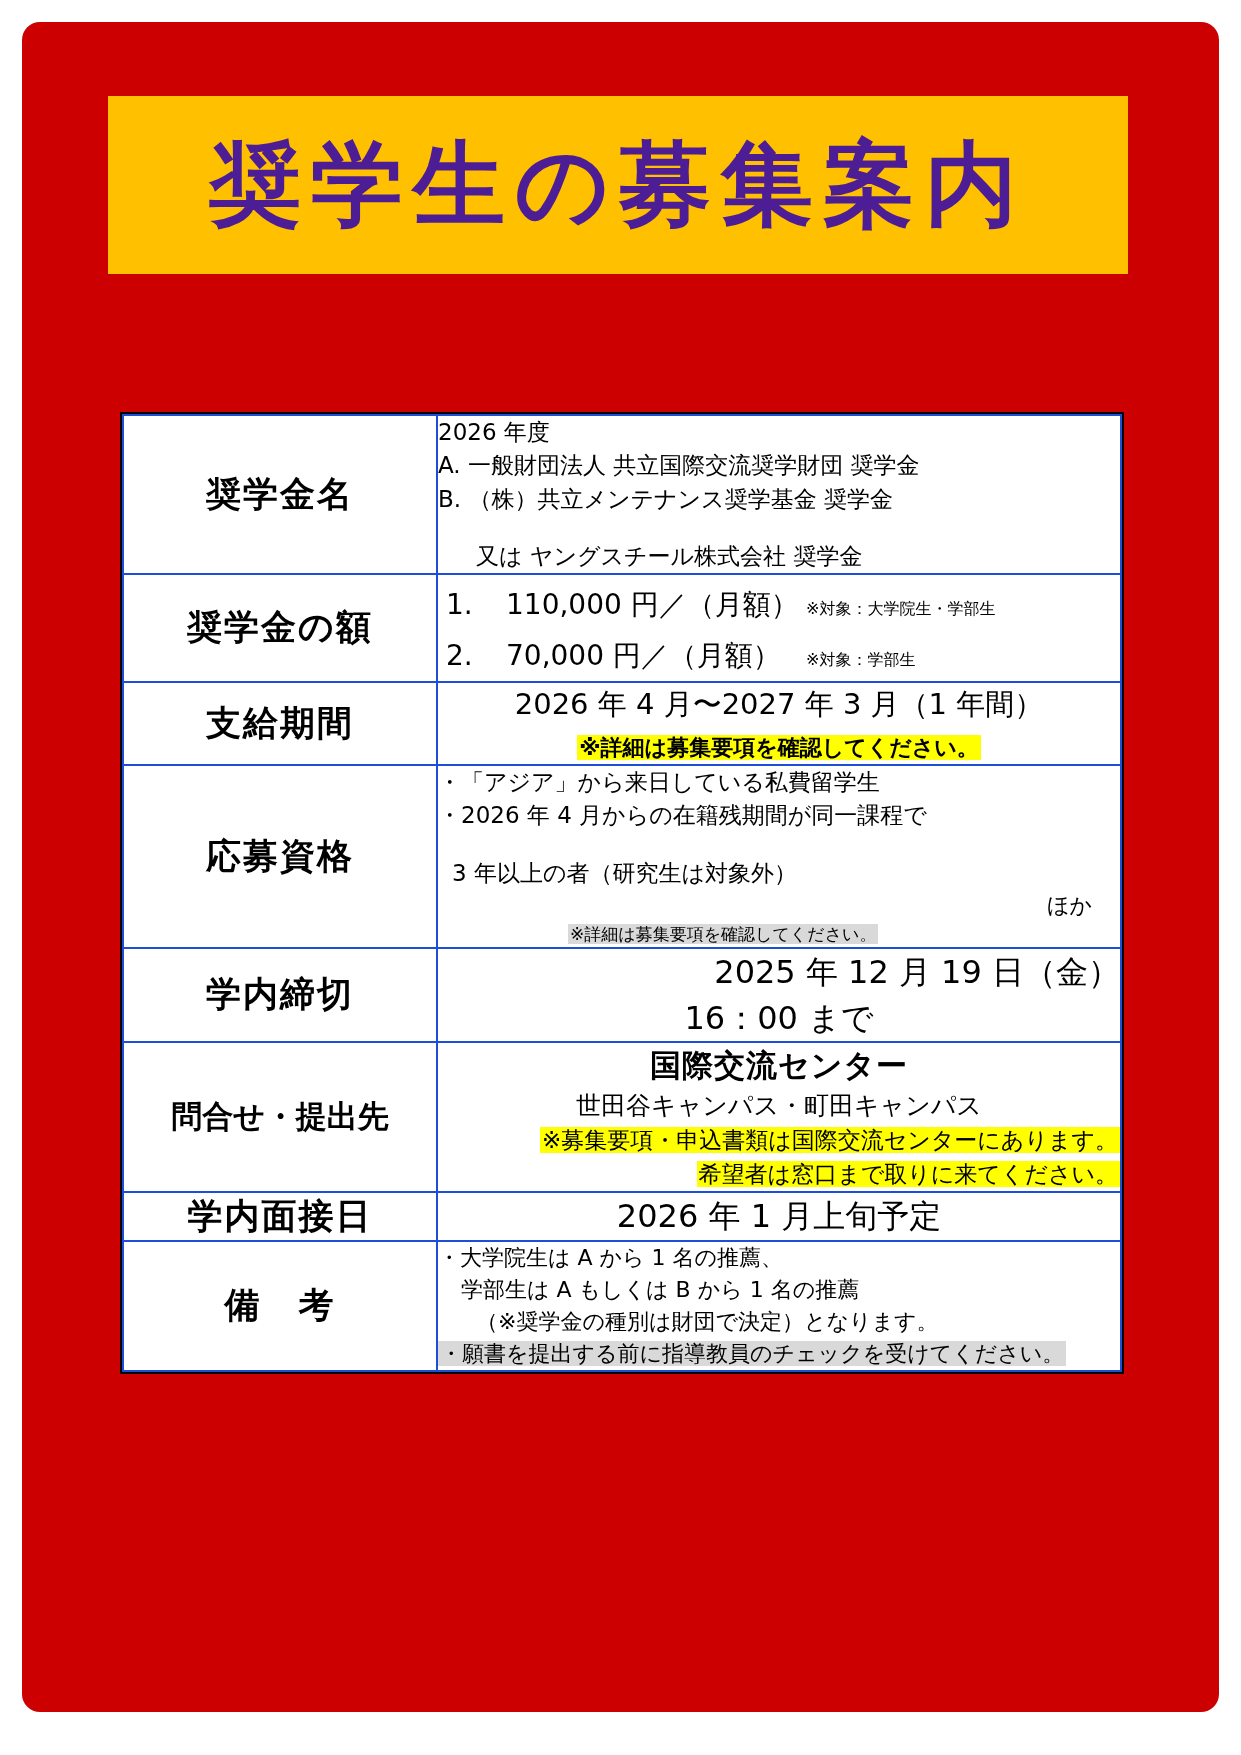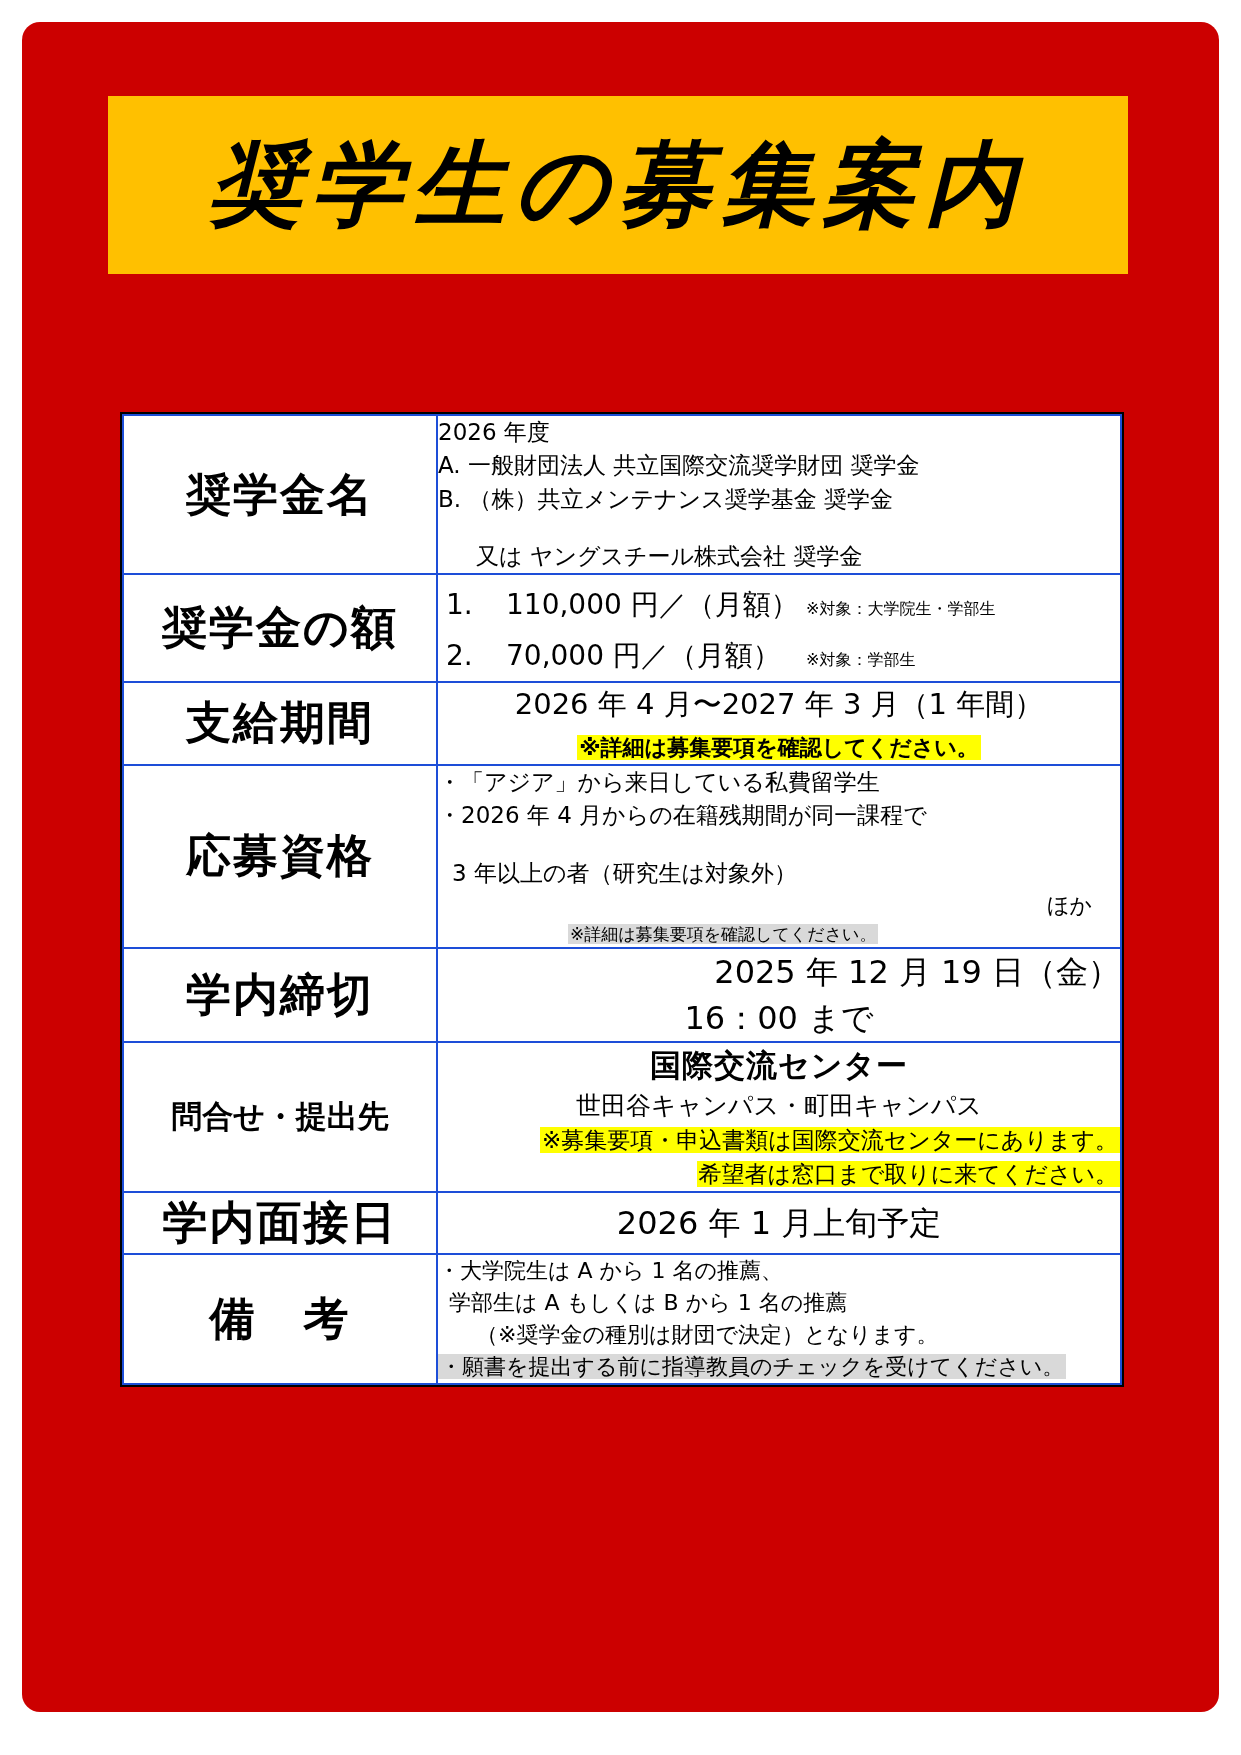--- a/index.html
+++ b/index.html
@@ -40,24 +40,23 @@
     display: flex;
     align-items: center;
     justify-content: center;
     z-index: 3;
   }
   .title-text {
     font-family: "DejaVu Sans", sans-serif;
     font-weight: bold;
     font-size: 92px;
     letter-spacing: 10px;
-    color: #000000;
+    color: #4c1d95;
     line-height: 1;
     white-space: nowrap;
-    font-style: italic;
   }
   .table-wrap {
     position: absolute;
     left: 120px;
     top: 412px;
     width: 1000px;
     background: #ffffff;
     z-index: 3;
     border: 2px solid #000000;
   }
@@ -70,21 +69,21 @@
   table.main td {
     border: 2px solid #1d4ed8;
     vertical-align: middle;
     padding: 0;
   }
   td.label {
     width: 312px;
     text-align: center;
     font-family: "DejaVu Sans", sans-serif;
     font-weight: bold;
-    font-size: 45px;
+    font-size: 35px;
     letter-spacing: 2px;
     padding: 6px 4px;
   }
   td.label.small {
     font-size: 31px;
     letter-spacing: 0px;
   }
   td.value {
     padding: 10px 14px;
     font-family: "DejaVu Sans", sans-serif;
@@ -141,21 +140,21 @@
     text-align: center;
     font-size: 25px;
   }
   .contact-hl {
     display: block;
     text-align: right;
     font-size: 23px;
     font-weight: normal;
   }
   .remarks .ln { font-size: 22px; }
-  .remarks .ind1 { padding-left: 11px; }
+  .remarks .ind1 { padding-left: 23px; }
   .remarks .ind2 { padding-left: 38px; }
   .remarks-gap { height: 14px; }
 </style>
 </head>
 <body>
 
 <div class="poster">
   <div class="red-frame"></div>
 
   <div class="title-band">

